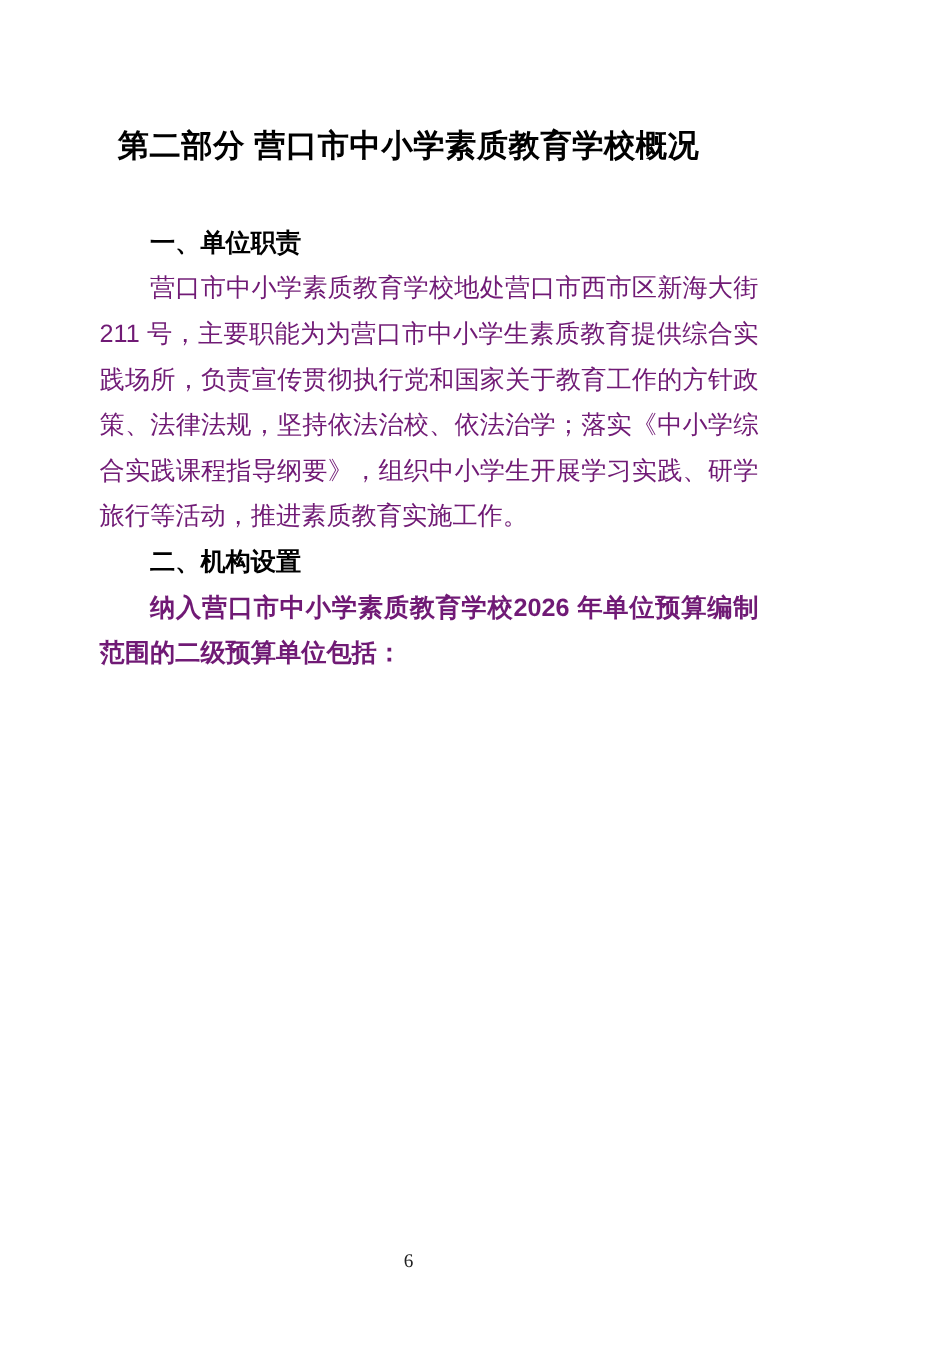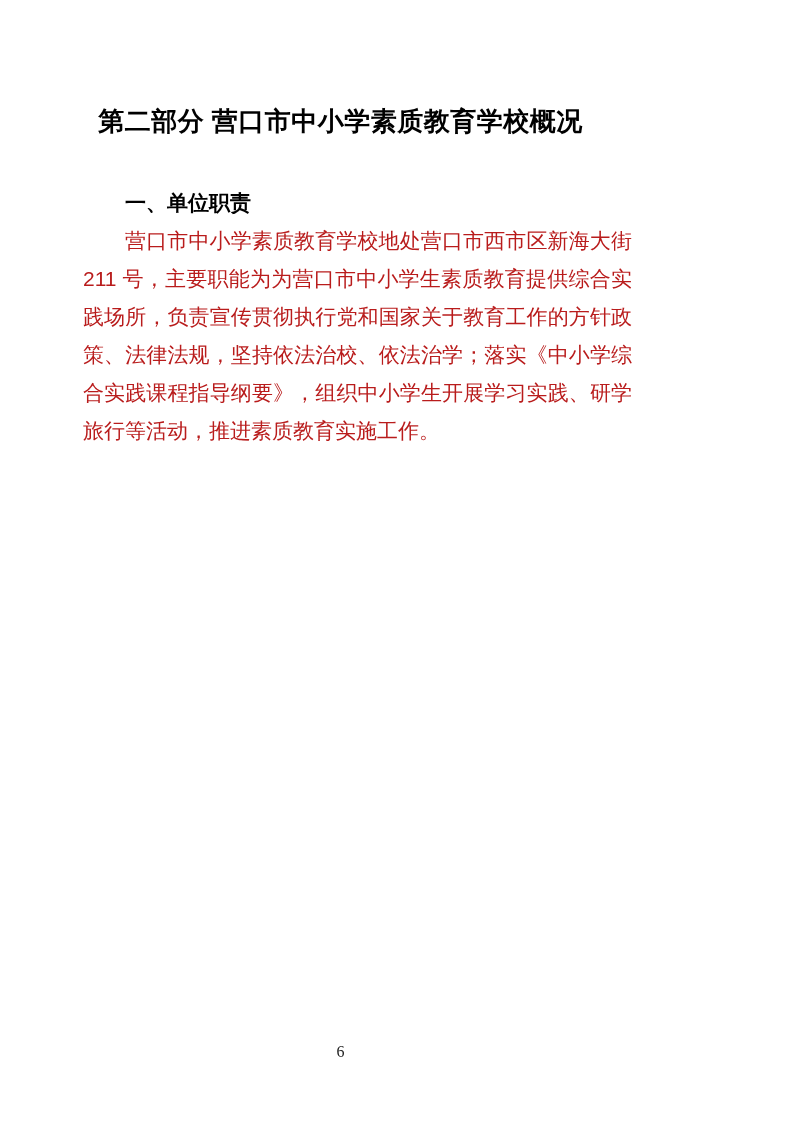--- a/index.html
+++ b/index.html
@@ -36,21 +36,21 @@
     font-weight: bold;
     line-height: 38px;
     text-indent: 2em;
     color: #000000;
   }
   .para {
     font-size: 21px;
     line-height: 38px;
     text-align: justify;
     text-indent: 2em;
-    color: #b91c1c;
+    color: #701a75;
     word-break: break-all;
     overflow-wrap: break-word;
   }
   .para.bold {
     font-weight: bold;
   }
   .page-number {
     position: absolute;
     bottom: 60px;
     left: 0;
@@ -67,20 +67,22 @@
 <div class="page">
 
   <h1 class="doc-title">第二部分 营口市中小学素质教育学校概况</h1>
 
   <div class="content">
 
     <h2 class="sec-heading">一、单位职责</h2>
 
     <p class="para">营口市中小学素质教育学校地处营口市西市区新海大街 211 号，主要职能为为营口市中小学生素质教育提供综合实践场所，负责宣传贯彻执行党和国家关于教育工作的方针政策、法律法规，坚持依法治校、依法治学；落实《中小学综合实践课程指导纲要》，组织中小学生开展学习实践、研学旅行等活动，推进素质教育实施工作。</p>
 
+    <h2 class="sec-heading">二、机构设置</h2>
 
+    <p class="para bold">纳入营口市中小学素质教育学校2026 年单位预算编制范围的二级预算单位包括：</p>
 
 
   </div>
 
   <div class="page-number">6</div>
 
 </div>
 
 </body></html>

